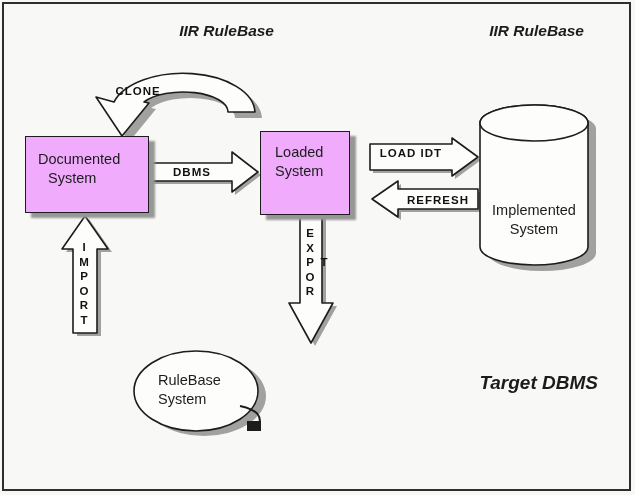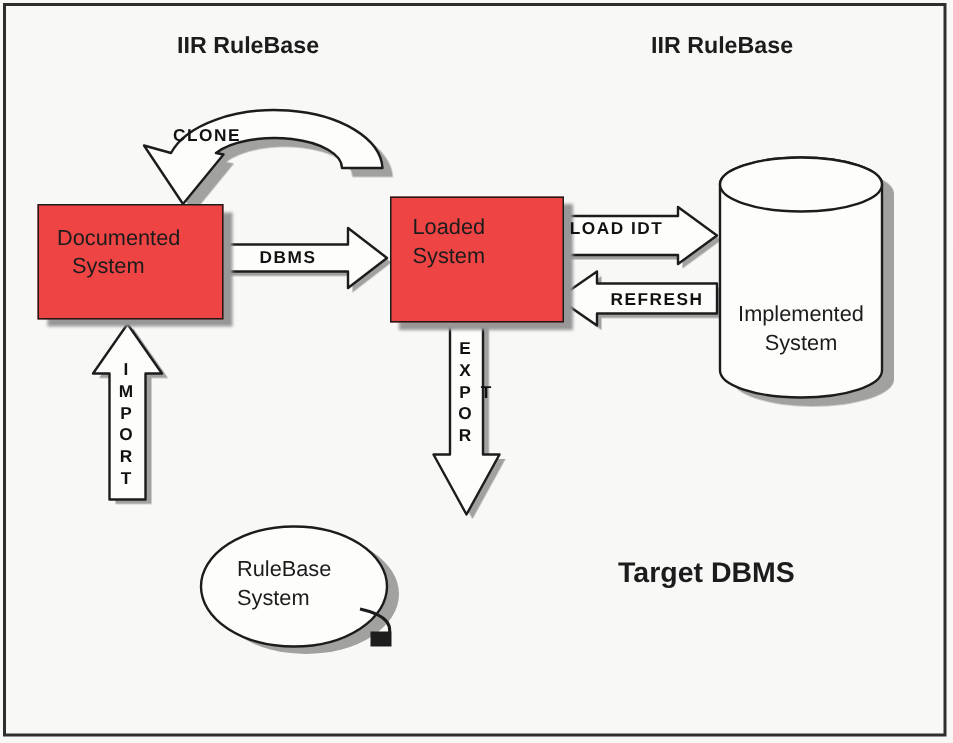--- a/index.html
+++ b/index.html
@@ -15,29 +15,30 @@
   }
   .frame {
     position: absolute;
     left: 2px; top: 2px; right: 4px; bottom: 4px;
     border: 2px solid #2e2e2e;
     pointer-events: none;
   }
   svg.canvas { position: absolute; left: 0; top: 0; }
   .title {
     position: absolute;
+    font-style: italic;
     font-weight: bold;
     font-size: 15.5px;
-    text-align: left;
+    text-align: right;
     white-space: nowrap;
   }
   .title.target { font-size: 19px; }
   .node-box {
     position: absolute;
-    background: #ef4444;
+    background: #f0abfc;
     border: 1.6px solid #1c1c1c;
     box-shadow: 6px 5px 2px #979797;
     box-sizing: border-box;
   }
   .node-text {
     font-size: 14.5px;
     line-height: 19px;
   }
   .node-label {
     position: absolute;
@@ -98,21 +99,21 @@
   <div class="title" style="left:434px; top:22px; width:150px;">IIR RuleBase</div>
   <div class="title target" style="left:412px; top:372px; width:186px;">Target DBMS</div>
 
   <div class="node-box" style="left:25px; top:136px; width:124px; height:77px;">
     <div class="node-text" style="padding:13px 0 0 12px;">
       <div>Documented</div>
       <div style="padding-left:10px;">System</div>
     </div>
   </div>
 
-  <div class="node-box" style="left:260px; top:131px; width:116px; height:84px;">
+  <div class="node-box" style="left:260px; top:131px; width:90px; height:84px;">
     <div class="node-text" style="padding:11px 0 0 14px;">
       <div>Loaded</div>
       <div>System</div>
     </div>
   </div>
 
   <div class="node-label centered" style="left:481px; top:157px; width:106px;margin-top:44px;">
     <div>Implemented</div>
     <div>System</div>
   </div>

